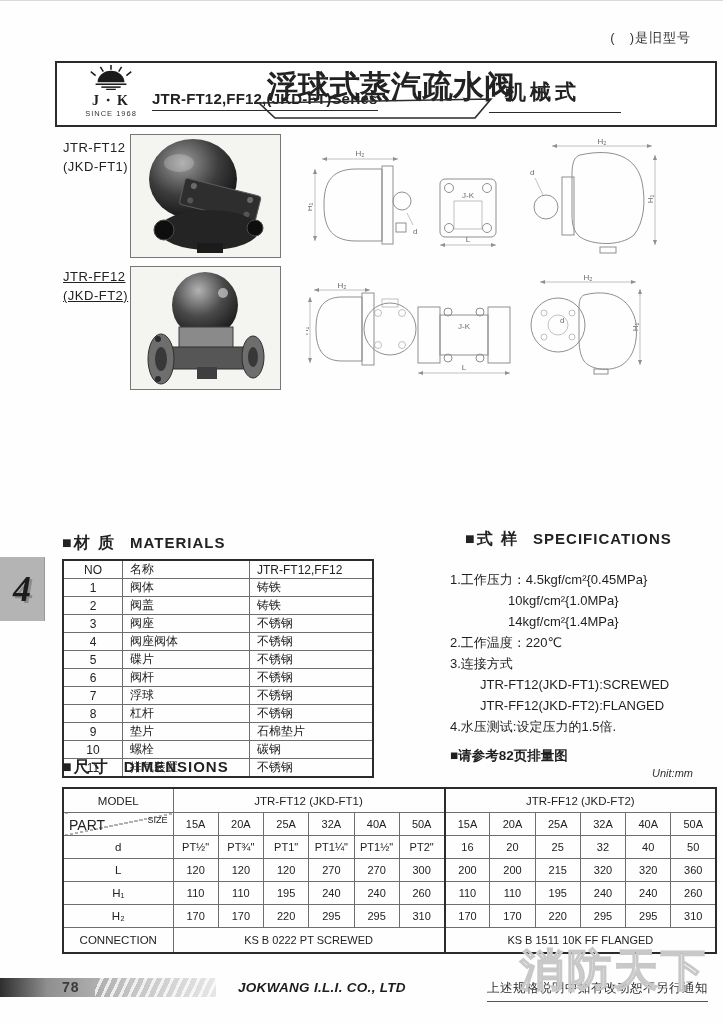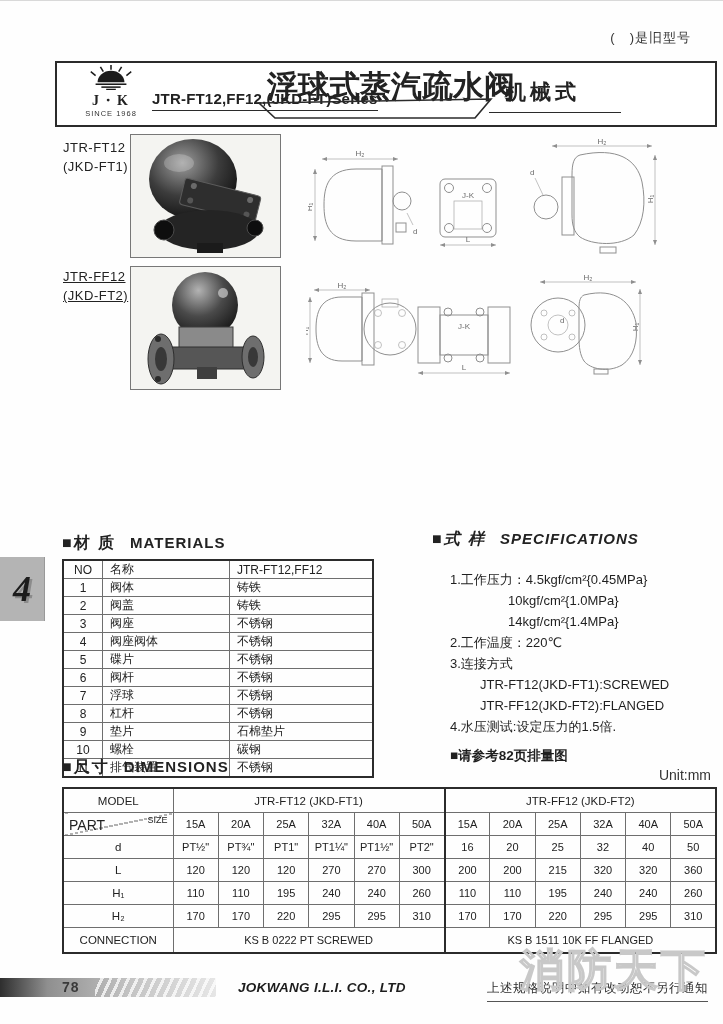--- a/index.html
+++ b/index.html
@@ -39,33 +39,33 @@
   
   .side-tab { position:absolute; left:0; top:556px; width:44px; height:64px; background:#b4b4b4; border-right:1px solid #999;
     display:flex; align-items:center; justify-content:center;
     font-family:"Liberation Serif","DejaVu Serif",serif; font-style:italic; font-weight:bold; font-size:36px; color:#1c1c1c;
     text-shadow:2.5px 2px 0 #8b8b8b; }
 
   
   table { border-collapse:collapse; }
   .mat-table { position:absolute; left:62px; top:558px; width:312px; table-layout:fixed; border:2px solid #2b2b2b; font-size:12px; }
   .mat-table td { border:1px solid #6e6e6e; height:13.6px; padding:0 7px; white-space:nowrap; overflow:hidden; }
-  .mat-table .c-no { width:34px; text-align:center; padding:0 2px; }
+  .mat-table .c-no { width:34px; text-align:center; padding:0 12px; }
   .mat-table .c-name { width:112px; }
   .mat-table .hdr td { font-size:12px; }
 
   
   .spec-body { position:absolute; left:450px; top:568px; width:268px; font-size:13px; line-height:21px; color:#1f1f1f; }
   .spec-line { white-space:nowrap; }
   .spec-line.ind1 { padding-left:30px; }
   .spec-line.ind2 { padding-left:58px; }
   .spec-note { margin-top:8px; font-weight:bold; font-size:13.5px; }
 
   
-  .unit-label { position:absolute; right:12px; top:766px; font-size:14px; color:#333; }
+  .unit-label { position:absolute; right:30px; top:766px; font-size:11px; color:#333;font-style:italic; }
   .dim-table { position:absolute; left:62px; top:786px; width:653px; table-layout:fixed; border:2px solid #2b2b2b; font-size:11px; text-align:center; }
   .dim-table td { border:1px solid #6e6e6e; height:22px; padding:0 1px; white-space:nowrap; overflow:hidden; }
   .dim-table .rowhead { font-size:11.5px; }
   .dim-table .model-row td { height:23px; font-size:11.5px; }
   .dim-table .grp { border-left:2px solid #2b2b2b; }
   .diag-cell { position:relative; padding:0; height:27px;
     background-image:linear-gradient(to bottom right, transparent 49.2%, #666 49.2%, #666 50.8%, transparent 50.8%); }
   .diag-cell .size-lbl { position:absolute; top:2px; right:5px; font-size:9px; }
   .diag-cell .part-lbl { position:absolute; bottom:2px; left:5px; font-size:14px; }
 
@@ -343,21 +343,21 @@
           <td>碳钢</td>
         </tr>
     <tr>
           <td class="c-no">11</td>
           <td>排气装置</td>
           <td>不锈钢</td>
         </tr>
   </tbody>
     </table>
 
-  <div class="sec-title" style="left:432px; top:528px;font-style:italic;">
+  <div class="sec-title" style="left:465px; top:528px;">
     <span class="cn">■式 样</span><span class="en">SPECIFICATIONS</span>
   </div>
   <div class="spec-body">
     <div class="spec-line">1.工作压力：4.5kgf/cm²{0.45MPa}</div>
     <div class="spec-line ind2">10kgf/cm²{1.0MPa}</div>
     <div class="spec-line ind2">14kgf/cm²{1.4MPa}</div>
     <div class="spec-line">2.工作温度：220℃</div>
     <div class="spec-line">3.连接方式</div>
     <div class="spec-line ind1">JTR-FT12(JKD-FT1):SCREWED</div>
     <div class="spec-line ind1">JTR-FF12(JKD-FT2):FLANGED</div>

